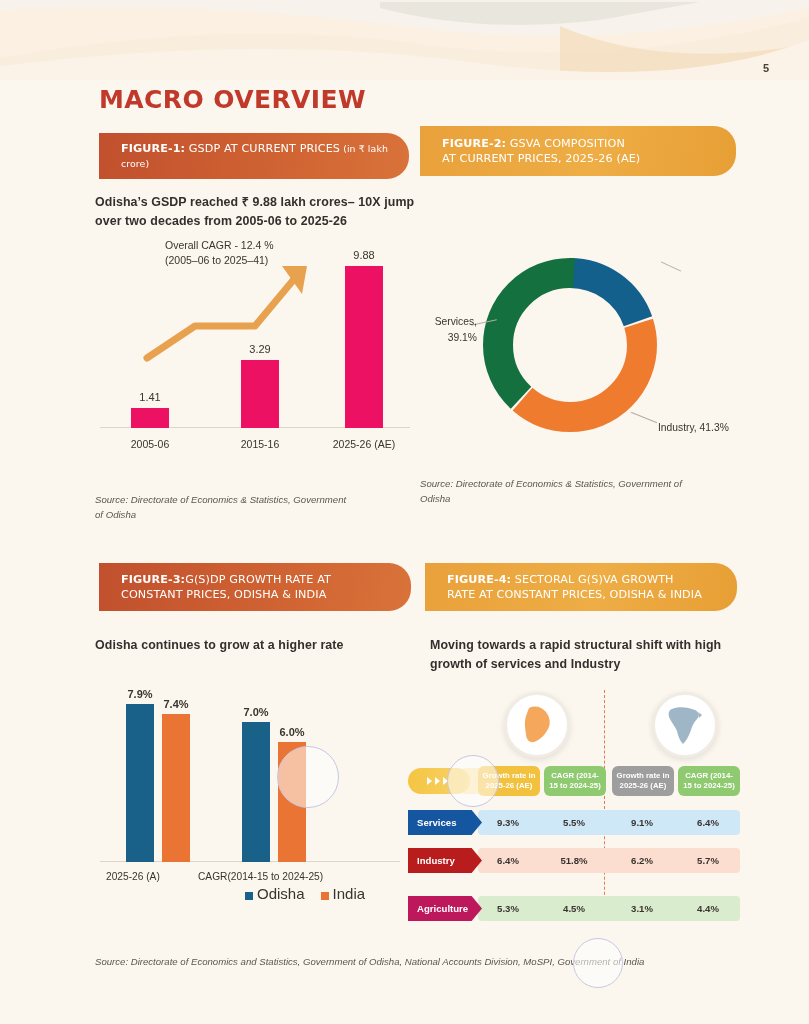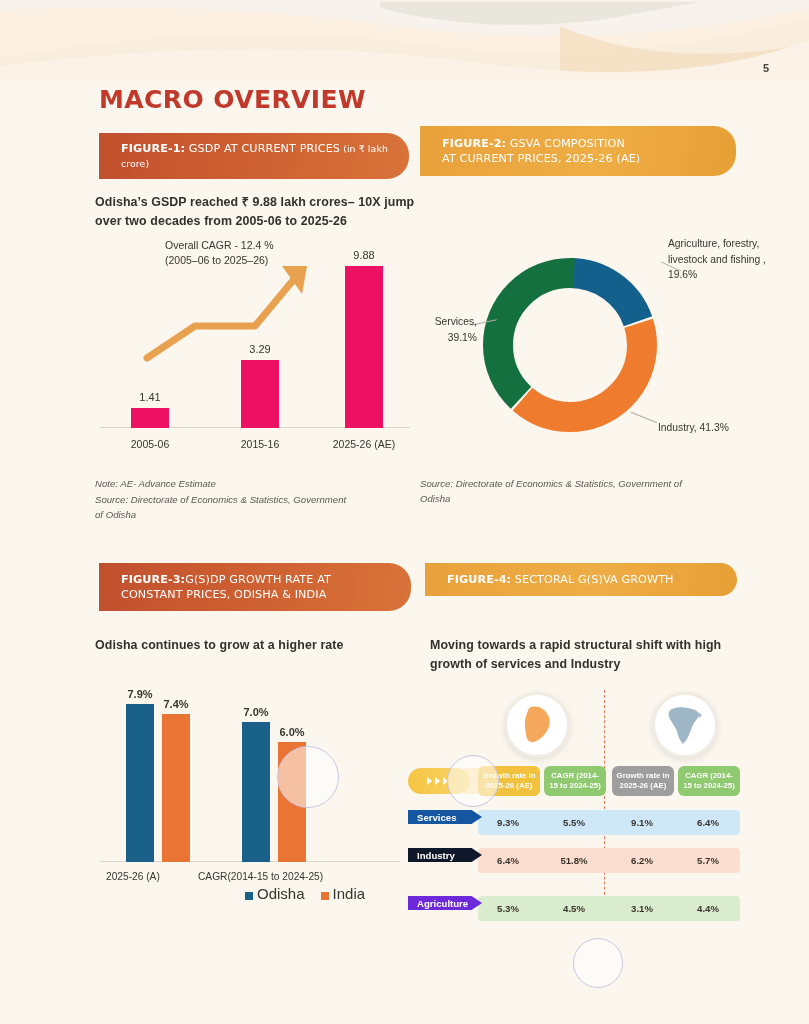--- a/index.html
+++ b/index.html
@@ -134,21 +134,21 @@
     display: flex; align-items: center; justify-content: center;
     text-align: center; padding: 8px 3px;
   }
   .ch-yellow { background: #f2c23e; }
   .ch-green  { background: #8fca70; }
   .ch-grey   { background: #9e9e9e; }
   .row-band {
     position: absolute; left: 70px; width: 262px; height: 25px; border-radius: 4px;
   }
   .row-tag {
-    position: absolute; left: 0; width: 74px; height: 14px;
+    position: absolute; left: 0; width: 74px; height: 25px;
     color: #ffffff; font-size: 9.6px; font-weight: bold;
     display: flex; align-items: center; padding-left: 9px;
     clip-path: polygon(0 0, 86% 0, 100% 50%, 86% 100%, 0 100%);
   }
   .cell {
     position: absolute; font-size: 9.6px; color: #3a342e; font-weight: 600;
     width: 60px; text-align: center; line-height: 25px;
   }
   .circle-deco {
     position: absolute; border-radius: 50%;
@@ -181,21 +181,21 @@
 
   <div class="ribbon ribbon-orange" style="left:420px; top:126px; width:316px; padding-top:10px; padding-bottom:10px;">
     <span style="font-weight:bold;">FIGURE-2:</span><span> GSVA COMPOSITION</span><br>
     <span>AT CURRENT PRICES, 2025-26 (AE)</span>
   </div>
 
   <div class="panel-head" style="left:95px; top:193px; width:320px;">Odisha’s GSDP reached ₹ 9.88 lakh crores– 10X jump over two decades from 2005-06 to 2025-26</div>
 
   <div class="cagr-note">
     <div>Overall CAGR - 12.4 %</div>
-    <div>(2005–06 to 2025–26)</div>
+    <div>(2005–06 to 2025–41)</div>
   </div>
 
   <div class="fig1">
     <svg width="320" height="220" style="position:absolute; left:0; top:0;">
       <path d="M52 120 L100 88 L160 88 L200 40" stroke="#e8a24f" stroke-width="7" fill="none" stroke-linecap="round" stroke-linejoin="round"></path>
       <path d="M187 28 L212 28 L207 56 Z" fill="#e8a24f"></path>
     </svg>
 
     <div class="f1-axis"></div>
 
@@ -206,51 +206,50 @@
     <div class="f1-val" style="left:135px; bottom:103px;">3.29</div>
 
     <div class="f1-bar" style="left:250px; height:162px;"></div>
     <div class="f1-val" style="left:239px; bottom:197px;">9.88</div>
 
     <div class="f1-tick" style="left:5px;">2005-06</div>
     <div class="f1-tick" style="left:115px;margin-top:36px;">2015-16</div>
     <div class="f1-tick" style="left:219px;">2025-26 (AE)</div>
   </div>
 
-  <div class="note" style="left:95px; top:477px; width:270px;">Note: AE- Advance Estimate</div>
   <div class="note" style="left:95px; top:493px; width:260px;">Source: Directorate of Economics &amp; Statistics, Government of Odisha</div>
 
   <div class="fig2">
     <svg width="200" height="200" viewBox="0 0 200 200">
 
       <circle r="72" cx="100" cy="100" fill="transparent" stroke="#14608c" stroke-width="30" stroke-dasharray="88.7 363.7" stroke-dashoffset="0" transform="rotate(-90 100 100)"></circle>
 
       <circle r="72" cx="100" cy="100" fill="transparent" stroke="#ef7b2f" stroke-width="30" stroke-dasharray="186.9 265.5" stroke-dashoffset="-90.7" transform="rotate(-90 100 100)"></circle>
 
       <circle r="72" cx="100" cy="100" fill="transparent" stroke="#14713f" stroke-width="30" stroke-dasharray="176.9 275.5" stroke-dashoffset="-279.6" transform="rotate(-90 100 100)"></circle>
     </svg>
   </div>
 
   <div class="leader" style="left:660px; top:266px; width:22px; transform:rotate(25deg);"></div>
   <div class="leader" style="left:471px; top:322px; width:26px; transform:rotate(-12deg);"></div>
   <div class="leader" style="left:630px; top:417px; width:28px; transform:rotate(22deg);"></div>
 
-  <div class="donut-label" style="left:668px; top:236px; width:118px;">Agriculture, forestry, livestock and fishing , 19.6%</div>
   <div class="donut-label" style="left:415px; top:314px; width:62px; text-align:right;">Services, 39.1%</div>
   <div class="donut-label" style="left:658px; top:420px; width:92px;">Industry, 41.3%</div>
 
   <div class="note" style="left:420px; top:477px; width:270px;">Source: Directorate of Economics &amp; Statistics, Government of Odisha</div>
 
   <div class="ribbon ribbon-red" style="left:99px; top:563px; width:312px; padding-top:9px; padding-bottom:9px;">
     <span style="font-weight:bold;">FIGURE-3:</span><span>G(S)DP GROWTH RATE AT</span><br>
     <span>CONSTANT PRICES, ODISHA &amp; INDIA</span>
   </div>
 
   <div class="ribbon ribbon-orange" style="left:425px; top:563px; width:312px; padding-top:9px; padding-bottom:9px;">
     <span style="font-weight:bold;">FIGURE-4:</span><span> SECTORAL G(S)VA GROWTH</span><br>
+    <span>RATE AT CONSTANT PRICES, ODISHA &amp; INDIA</span>
   </div>
 
   <div class="panel-head" style="left:95px; top:636px; width:320px;">Odisha continues to grow at a higher rate</div>
 
   <div class="panel-head" style="left:430px; top:636px; width:300px;">Moving towards a rapid structural shift with high growth of services and Industry</div>
 
   <div class="fig3">
     <div class="f3-axis"></div>
 
     <div class="f3-bar f3-odisha" style="left:26px; height:158px;"></div>
@@ -308,32 +307,33 @@
     <div class="col-head ch-green" style="left:270px; width:62px;">CAGR (2014-15 to 2024-25)</div>
 
     <div class="row-band" style="top:120px; background:#cfe8f7;"></div>
     <div class="row-tag" style="top:120px; background:#1456a0;">Services</div>
     <div class="cell" style="left:70px; top:120px;">9.3%</div>
     <div class="cell" style="left:136px; top:120px;">5.5%</div>
     <div class="cell" style="left:204px; top:120px;">9.1%</div>
     <div class="cell" style="left:270px; top:120px;">6.4%</div>
 
     <div class="row-band" style="top:158px; background:#fbded0;"></div>
-    <div class="row-tag" style="top:158px; background:#0f172a;">Industry</div>
+    <div class="row-tag" style="top:158px; background:#b91c1c;">Industry</div>
     <div class="cell" style="left:70px; top:158px;">6.4%</div>
     <div class="cell" style="left:136px; top:158px;">51.8%</div>
     <div class="cell" style="left:204px; top:158px;">6.2%</div>
     <div class="cell" style="left:270px; top:158px;">5.7%</div>
 
     <div class="row-band" style="top:206px; background:#d9eccd;"></div>
-    <div class="row-tag" style="top:206px; background:#6d28d9;">Agriculture</div>
+    <div class="row-tag" style="top:206px; background:#be185d;">Agriculture</div>
     <div class="cell" style="left:70px; top:206px;">5.3%</div>
     <div class="cell" style="left:136px; top:206px;">4.5%</div>
     <div class="cell" style="left:204px; top:206px;">3.1%</div>
     <div class="cell" style="left:270px; top:206px;">4.4%</div>
   </div>
 
   <div class="circle-deco filled" style="left:447px; top:755px; width:52px; height:52px;"></div>
 
+  <div class="note" style="left:95px; top:955px; width:600px;">Source: Directorate of Economics and Statistics, Government of Odisha, National Accounts Division, MoSPI, Government of India</div>
 
   <div class="circle-deco filled" style="left:573px; top:938px; width:50px; height:50px;"></div>
 
 </div>
 
 </body></html>

